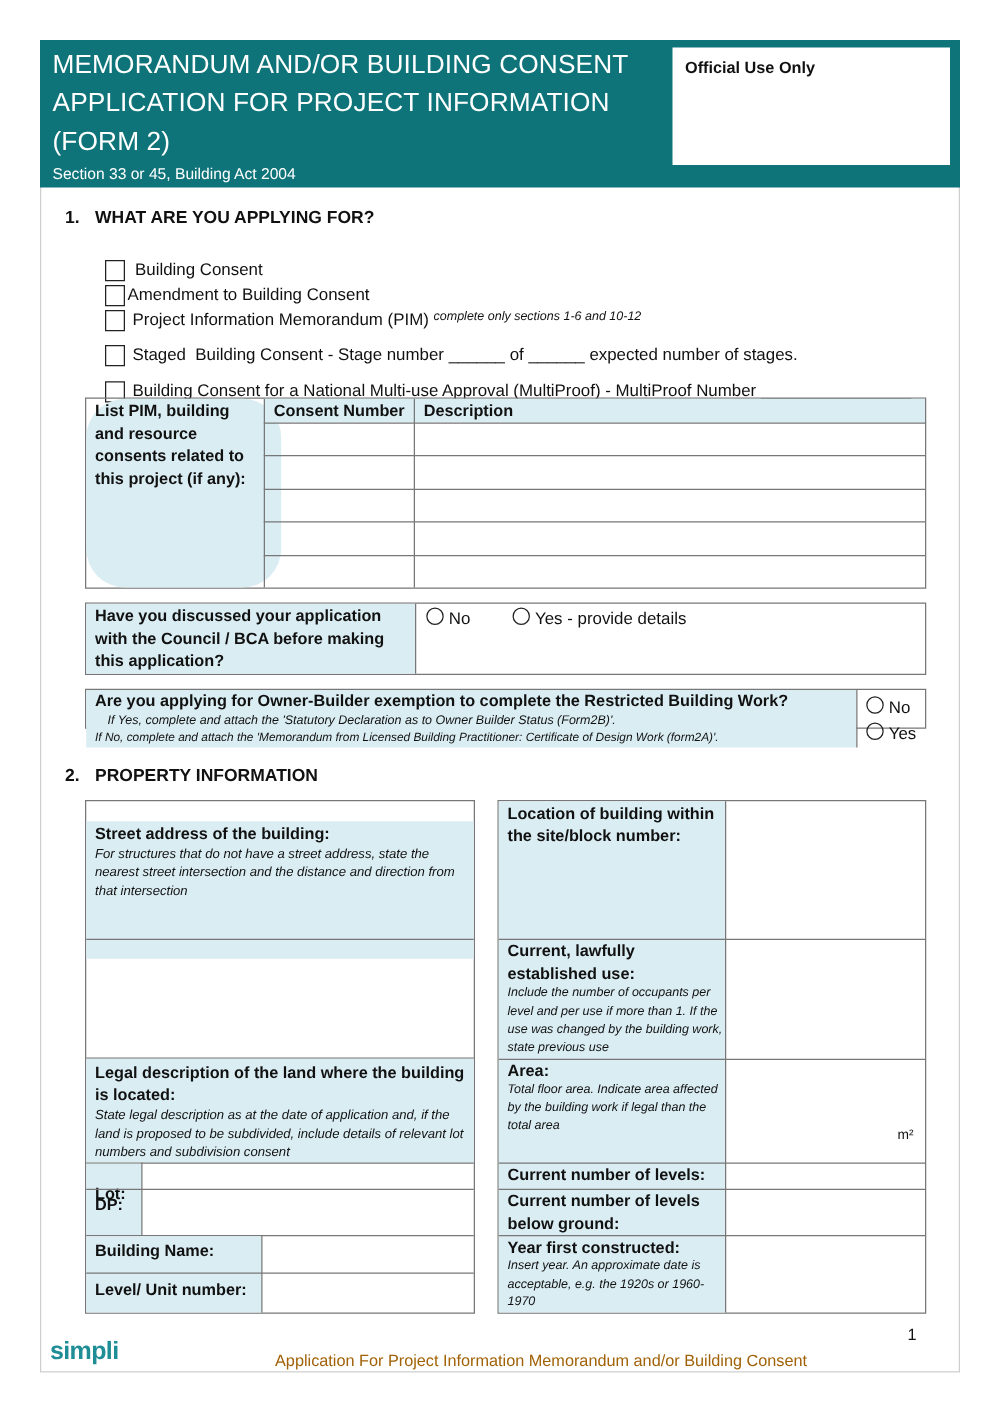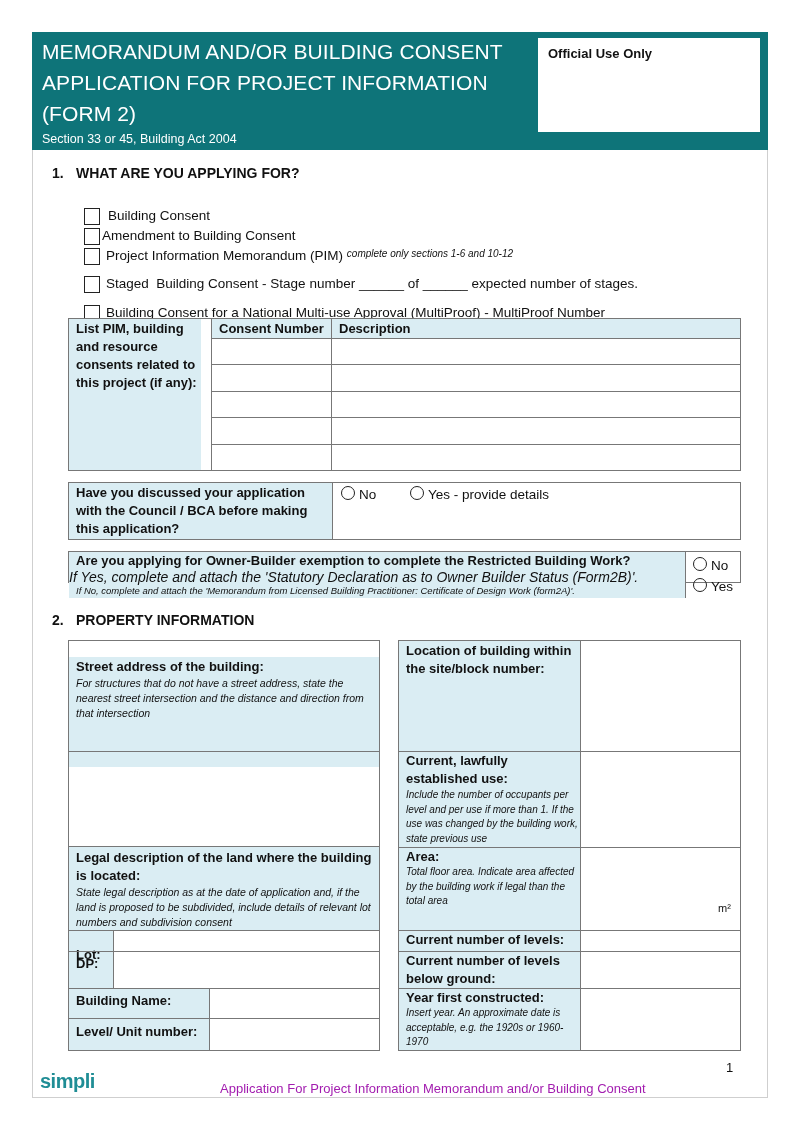--- a/index.html
+++ b/index.html
@@ -16,21 +16,21 @@
   .cb{width:16px;height:17px;border:1.3px solid #222;box-sizing:border-box;margin-right:6px;flex:none;}
   .small-it{font-style:italic;font-size:10px;}
   .box{position:absolute;border:1px solid #777;box-sizing:border-box;}
   .blue{background:#daedf3;}
   .lbl{font-weight:bold;font-size:13px;line-height:18px;}
   .it{font-style:italic;font-size:10.5px;line-height:15px;}
   .radio{display:inline-block;width:12px;height:12px;border:1.5px solid #222;border-radius:50%;vertical-align:-1px;margin-right:4px;}
   .vline{position:absolute;width:1px;background:#777;}
   .hline{position:absolute;height:1px;background:#777;}
   .footer-logo{position:absolute;left:40px;top:1070px;font-weight:bold;color:#1f8d95;font-size:20px;letter-spacing:-0.5px;}
-  .footer-text{position:absolute;left:220px;top:1081px;font-size:13px;color:#a21caf;}
+  .footer-text{position:absolute;left:220px;top:1081px;font-size:13px;color:#a16207;}
   .page-num{position:absolute;left:726px;top:1060px;font-size:13px;}
 </style>
 </head>
 <body>
 
 <div class="page"></div>
 
 <div class="header">
   <div class="title">
     <div>MEMORANDUM AND/OR BUILDING CONSENT</div>
@@ -61,21 +61,21 @@
 <div class="cb-row" style="top:261px;">
   <span class="cb"></span>
     <span style="white-space:pre">Staged  Building Consent - Stage number ______ of ______ expected number of stages.</span>
 </div>
 <div class="cb-row" style="top:290px;">
   <span class="cb"></span>
     <span>Building Consent for a National Multi-use Approval (MultiProof) - MultiProof Number ________________</span>
 </div>
 
 <div class="box" style="left:68px;top:318px;width:673px;height:153px;">
-  <div class="blue" style="position:absolute;left:0;top:0;width:132px;height:151px;">
+  <div class="blue" style="position:absolute;left:0;top:0;width:156px;height:151px;border-radius:31px;">
     <div class="lbl" style="position:absolute;left:7px;top:1px;width:130px;">List PIM, building and resource consents related to this project (if any):</div>
   </div>
   <div class="blue" style="position:absolute;left:142px;top:0;width:529px;height:19px;"></div>
   <div class="lbl" style="position:absolute;left:150px;top:1px;">Consent Number</div>
   <div class="lbl" style="position:absolute;left:270px;top:1px;">Description</div>
   <div class="vline" style="left:142px;top:0;height:151px;"></div>
   <div class="vline" style="left:262px;top:0;height:151px;"></div>
   <div class="hline" style="left:142px;top:19px;width:529px;"></div>
   <div class="hline" style="left:142px;top:45px;width:529px;"></div>
   <div class="hline" style="left:142px;top:72px;width:529px;"></div>
@@ -98,21 +98,21 @@
     <div class="lbl" style="position:absolute;left:7px;top:1px;width:250px;">Have you discussed your application with the Council / BCA before making this application?</div>
   </div>
   <div class="vline" style="left:263px;top:0;height:56px;"></div>
   <div style="position:absolute;left:272px;top:3px;font-size:13.5px;"><span class="radio"></span><span>No</span></div>
   <div style="position:absolute;left:341px;top:3px;font-size:13.5px;"><span class="radio"></span><span>Yes - provide details</span></div>
 </div>
 
 <div class="box" style="left:68px;top:551px;width:673px;height:32px;">
   <div class="blue" style="position:absolute;left:0;top:0;width:616px;height:46px;">
     <div class="lbl" style="position:absolute;left:7px;top:0px;white-space:nowrap;">Are you applying for Owner-Builder exemption to complete the Restricted Building Work?</div>
-    <div class="it" style="position:absolute;left:0;top:18px;font-size:14px;line-height:14px;white-space:nowrap;">If Yes, complete and attach the 'Statutory Declaration as to Owner Builder Status (Form2B)'.</div>
+    <div class="it" style="position:absolute;left:17px;top:18px;font-size:10px;line-height:14px;white-space:nowrap;">If Yes, complete and attach the 'Statutory Declaration as to Owner Builder Status (Form2B)'.</div>
     <div class="it" style="position:absolute;left:7px;top:32px;font-size:9.5px;line-height:14px;white-space:nowrap;">If No, complete and attach the 'Memorandum from Licensed Building Practitioner: Certificate of Design Work (form2A)'.</div>
   </div>
   <div class="vline" style="left:616px;top:0;height:46px;"></div>
   <div style="position:absolute;left:624px;top:5px;font-size:13.5px;"><span class="radio"></span><span>No</span></div>
   <div style="position:absolute;left:624px;top:26px;font-size:13.5px;"><span class="radio"></span><span>Yes</span></div>
 </div>
 
 <div class="sec-h" style="left:52px;top:612px;">
   <span class="num">2.</span><span>PROPERTY INFORMATION</span>
 </div>

